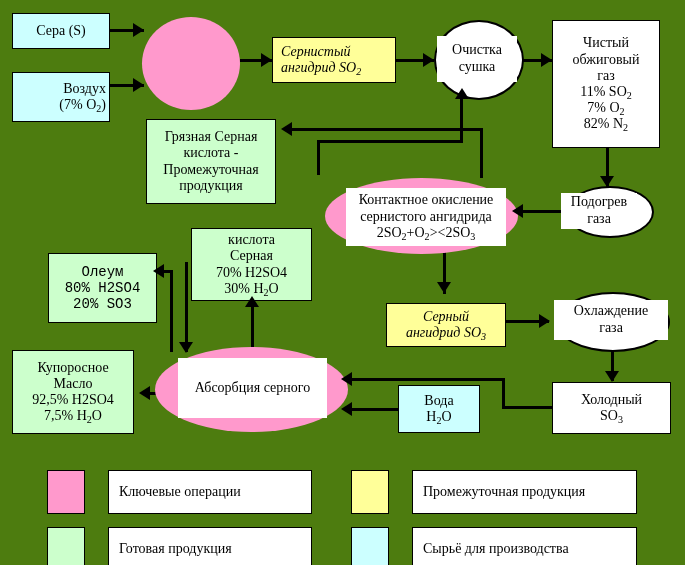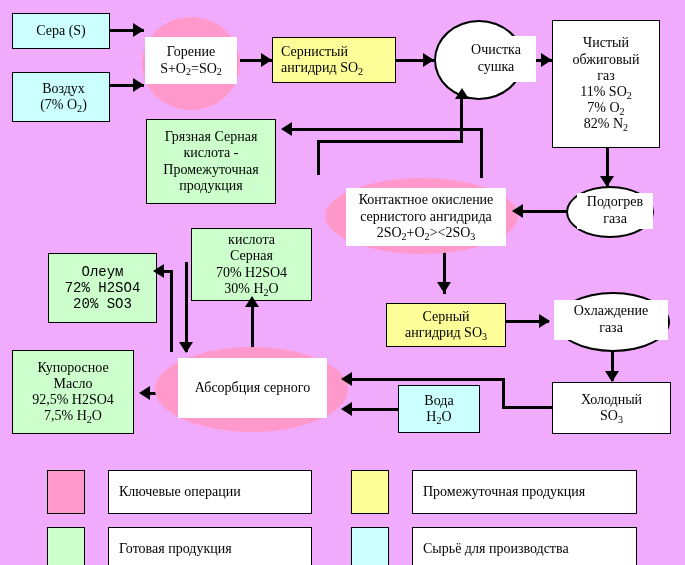--- a/index.html
+++ b/index.html
@@ -4,39 +4,39 @@
 <title>Sulfuric Acid Production Flow Diagram</title>
 <style>
   html,body{margin:0;padding:0;background:#000;}
   body{
     font-family:"Liberation Serif","DejaVu Serif",serif;
     color:#000;
   }
   #stage{
     position:relative;
     width:685px;height:565px;
-    background:#f0abfc;
+    background:#4d7c0f;
     overflow:hidden;
   }
   .node{
     position:absolute;
     box-sizing:border-box;
     display:flex;
     align-items:center;
     justify-content:center;
     text-align:center;
     line-height:1.16;
     font-size:14px;
     z-index:3;
   }
   .node .inner{width:100%;padding:0 3px;}
   .box{border:1px solid #000;}
   .box.cyan{background:#ccffff;}
   .box.green{background:#ccffcc;}
-  .box.yellow{background:#ffff99;}
+  .box.yellow{background:#ffff99;font-style:italic;}
   .box.white{background:#ffffff;justify-content:flex-end;}
   
   .ellipse-pink{
     position:absolute;
     background:#ff99cc;
     border-radius:50%;
     z-index:2;
   }
   .ellipse-white{
     position:absolute;
@@ -144,43 +144,37 @@
   <div class="seg h" style="left:160px;top:270px;width:13px;"></div>
   <div class="arw l" style="left:153px;top:264px;"></div>
 
   <div class="node box cyan" style="left:12px;top:13px;width:98px;height:36px;">
     <div class="inner">
       <div>Сера  (S)</div>
     </div>
   </div>
 
   <div class="node box cyan" style="left:12px;top:72px;width:98px;height:50px;text-align:left;">
-    <div class="inner" style="text-align:center;padding-left:8px;">
+    <div class="inner" style="text-align:right;padding-left:8px;">
       <div>Воздух</div>
       <div><span>(7% O</span><sub>2</sub><span>)</span></div>
     </div>
   </div>
 
   <div class="ellipse-pink" style="left:142px;top:17px;width:98px;height:93px;"></div>
-  <div class="plate" style="left:145px;top:37px;width:92px;height:47px;">
-    <div class="inner">
-      <div>Горение</div>
-      <div><span>S+O</span><sub>2</sub><span>=SO</span><sub>2</sub></div>
-    </div>
-  </div>
 
   <div class="node box yellow" style="left:272px;top:37px;width:124px;height:46px;">
     <div class="inner" style="text-align:left;padding-left:8px;">
       <div>Сернистый</div>
       <div><span>ангидрид SO</span><sub>2</sub></div>
     </div>
   </div>
 
   <div class="ellipse-white" style="left:434px;top:20px;width:86px;height:76px;"></div>
-  <div class="plate" style="left:456px;top:36px;width:80px;height:46px;">
+  <div class="plate" style="left:437px;top:36px;width:80px;height:46px;">
     <div class="inner">
       <div>Очистка</div>
       <div>сушка</div>
     </div>
   </div>
 
   <div class="node box white" style="left:552px;top:20px;width:108px;height:128px;">
     <div class="inner">
       <div>Чистый</div>
       <div>обжиговый</div>
@@ -203,40 +197,40 @@
   <div class="ellipse-pink" style="left:325px;top:178px;width:193px;height:76px;"></div>
   <div class="plate" style="left:346px;top:188px;width:160px;height:58px;">
     <div class="inner">
       <div>Контактное окисление</div>
       <div>сернистого ангидрида</div>
       <div><span>2SO</span><sub>2</sub><span>+O</span><sub>2</sub><span>&gt;&lt;2SO</span><sub>3</sub></div>
     </div>
   </div>
 
   <div class="ellipse-white" style="left:566px;top:186px;width:84px;height:48px;"></div>
-  <div class="plate" style="left:561px;top:193px;width:76px;height:36px;margin-left:16px;">
+  <div class="plate" style="left:561px;top:193px;width:76px;height:36px;">
     <div class="inner">
       <div>Подогрев</div>
       <div>газа</div>
     </div>
   </div>
 
   <div class="node box green" style="left:191px;top:228px;width:121px;height:73px;">
     <div class="inner">
       <div>кислота</div>
       <div>Серная</div>
       <div>70% H2SO4</div>
       <div><span>30% H</span><sub>2</sub><span>O</span></div>
     </div>
   </div>
 
   <div class="node box green" style="left:48px;top:253px;width:109px;height:70px;font-family:Liberation Mono, monospace;">
     <div class="inner">
       <div>Олеум</div>
-      <div>72% H2SO4</div>
+      <div>80% H2SO4</div>
       <div>20% SO3</div>
     </div>
   </div>
 
   <div class="node box yellow" style="left:386px;top:303px;width:120px;height:44px;">
     <div class="inner">
       <div>Серный</div>
       <div><span>ангидрид SO</span><sub>3</sub></div>
     </div>
   </div>

